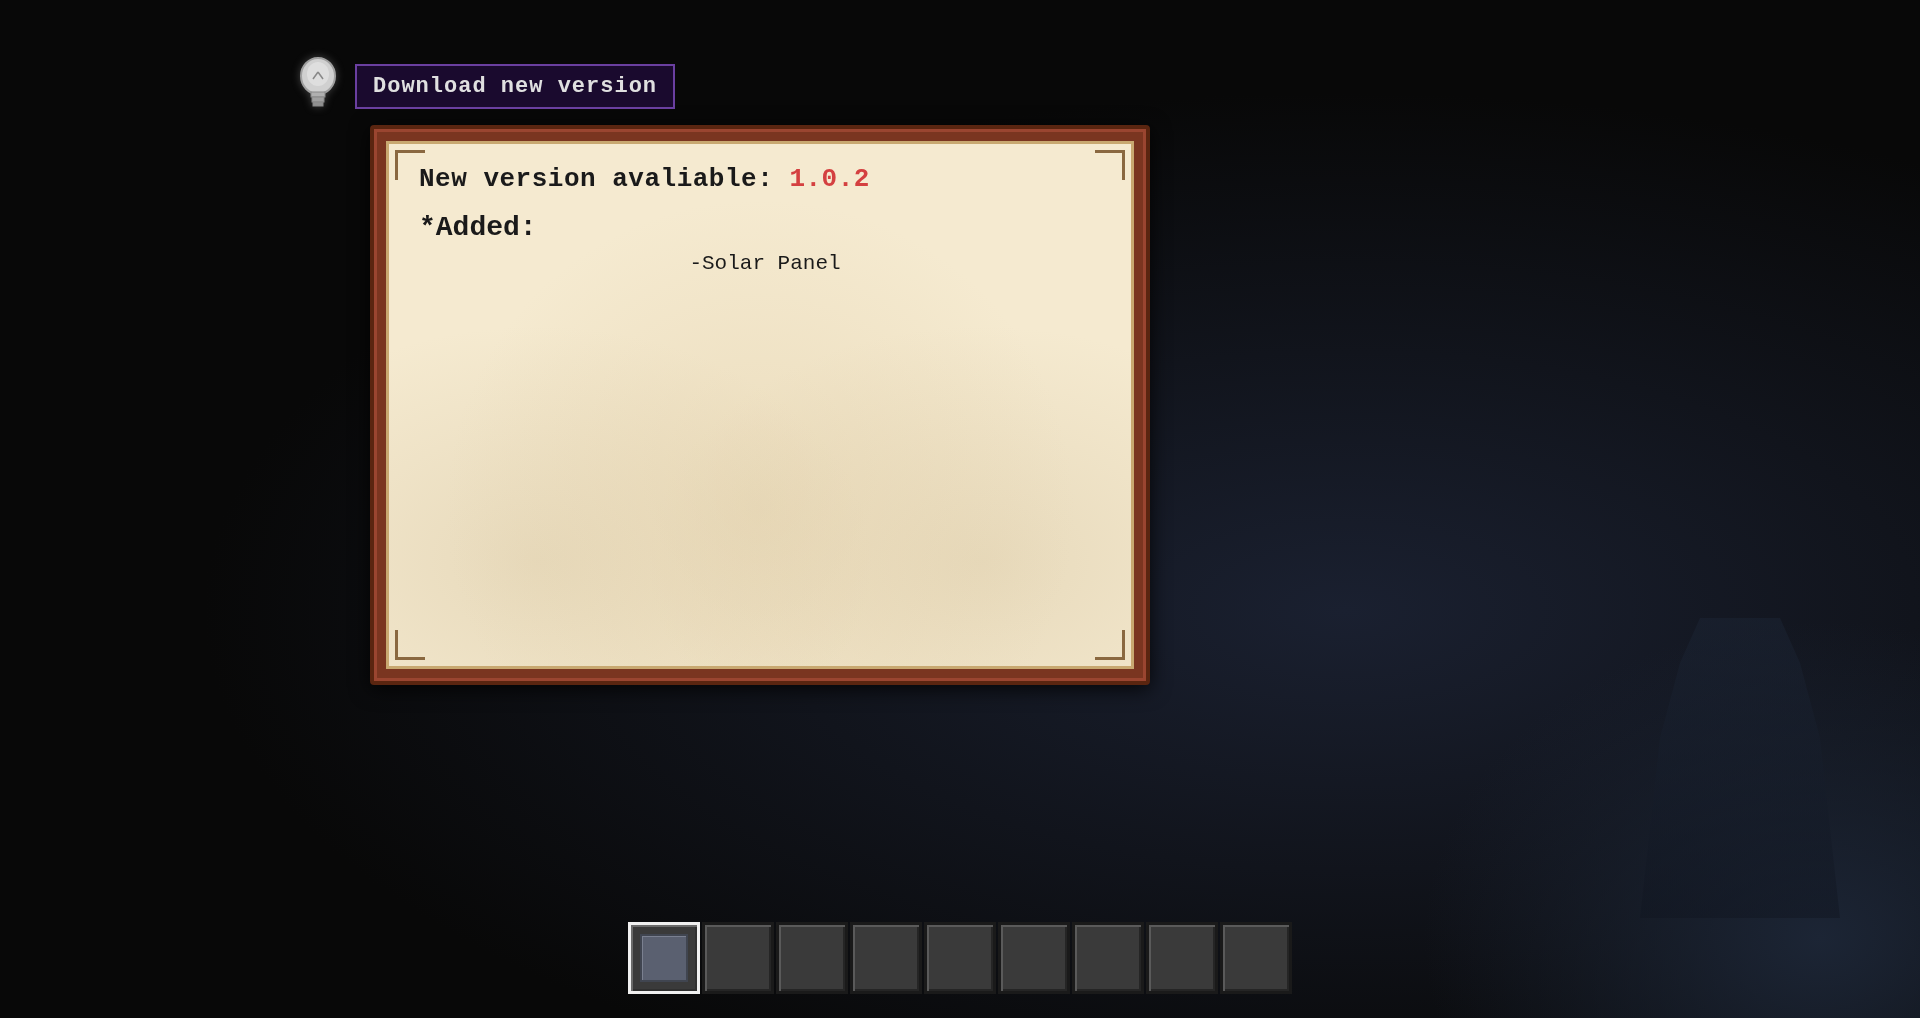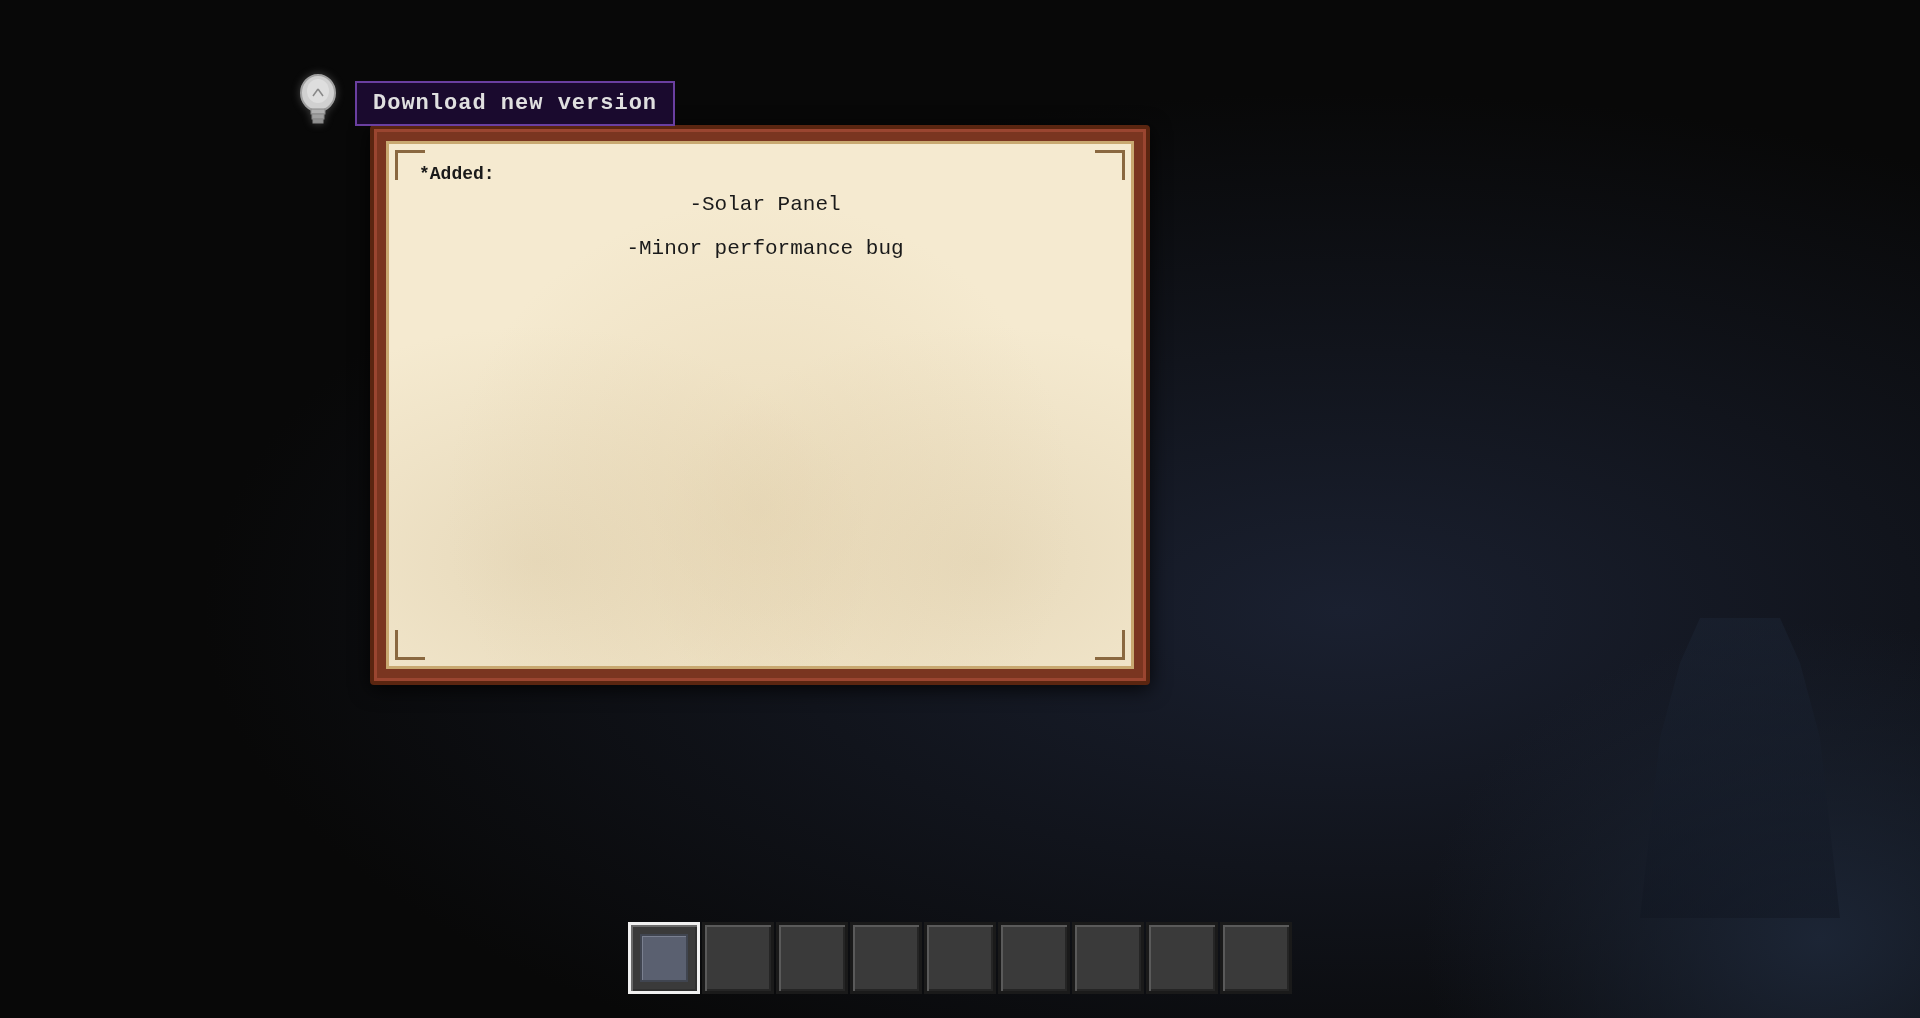--- a/index.html
+++ b/index.html
@@ -26,21 +26,21 @@
       right: 0;
       bottom: 0;
       width: 500px;
       height: 400px;
       background: radial-gradient(ellipse at 80% 80%, #1c2535 0%, transparent 70%);
     }
 
     
     .tooltip-area {
       position: absolute;
-      top: 68px;
+      top: 51px;
       left: 290px;
       display: flex;
       align-items: center;
       gap: 10px;
       z-index: 10;
     }
 
     .lightbulb-icon {
       width: 55px;
       height: 70px;
@@ -140,21 +140,21 @@
     .version-number {
       color: #d44040;
       font-weight: bold;
     }
 
     .changelog-section {
       margin-bottom: 10px;
     }
 
     .section-header {
-      font-size: 18px;
+      font-size: 28px;
       font-weight: bold;
       color: #1a1a1a;
       margin-bottom: 4px;
     }
 
     .section-item {
       font-size: 21px;
       color: #1a1a1a;
       margin-left: 10px;
       line-height: 1.6;
@@ -241,28 +241,31 @@
 <div class="panel-wrapper">
   <div class="panel-outer">
     <div class="panel-inner">
       <div class="corner corner-tl"></div>
       <div class="corner corner-tr"></div>
       <div class="corner corner-bl"></div>
       <div class="corner corner-br"></div>
 
       <div class="panel-content">
 
+        <div class="version-title">
+          <span>New version avaliable:</span>
+          <span class="version-number">1.0.2</span>
+        </div>
 
         <div class="changelog-section">
           <div class="section-header">*Added:</div>
           <div class="section-item">-Solar Panel</div>
         </div>
 
         <div class="changelog-section">
-          <div class="section-item">-Minor performance bug</div>
         </div>
       </div>
     </div>
   </div>
 </div>
 
 <div class="character-hint"></div>
 
 <div class="hotbar">
   <div class="hotbar-slot selected">

